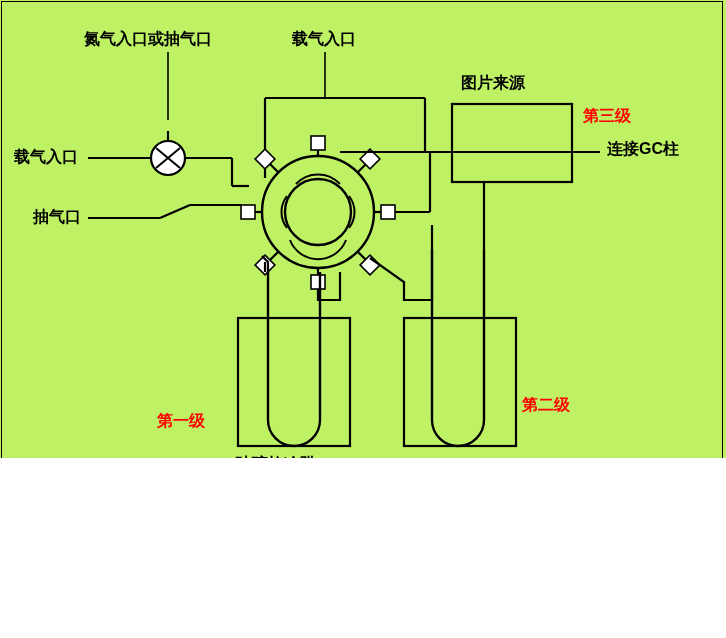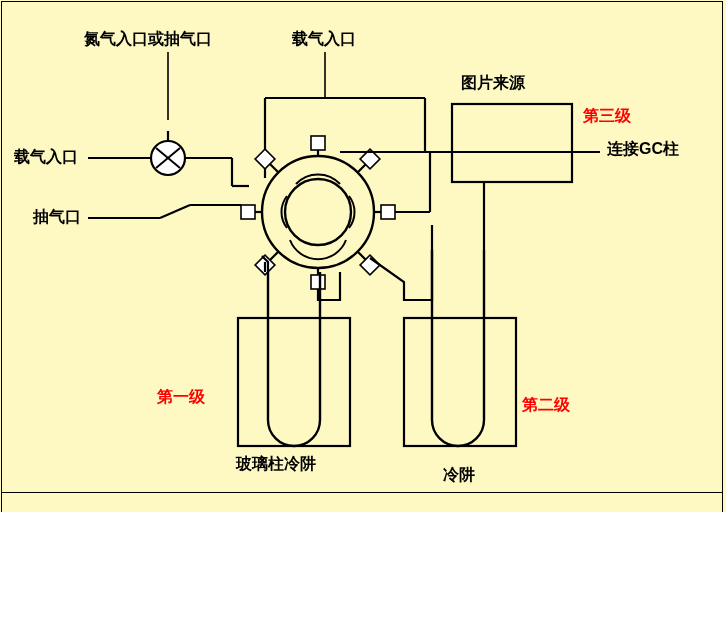--- a/index.html
+++ b/index.html
@@ -6,22 +6,22 @@
     margin: 0;
     padding: 0;
     background: #ffffff;
   }
   body {
     font-family: "Liberation Sans", sans-serif;
   }
   #page {
     position: relative;
     width: 726px;
-    height: 512px;
-    background: #fef9c3;
+    height: 458px;
+    background: #bef264;
     overflow: hidden;
   }
   .frame {
     position: absolute;
     left: 1px;
     top: 1px;
     width: 722px;
     height: 634px;
     border: 1px solid #000;
     box-sizing: border-box;
@@ -171,19 +171,19 @@
     </g>
   </svg>
 
   <div class="label" style="left:84px; top:30px;">氮气入口或抽气口</div>
   <div class="label" style="left:292px; top:30px;">载气入口</div>
   <div class="label" style="left:461px; top:74px;">图片来源</div>
   <div class="label red" style="left:583px; top:74px;margin-top:33px;">第三级</div>
   <div class="label" style="left:607px; top:140px;">连接GC柱</div>
   <div class="label" style="left:14px; top:148px;">载气入口</div>
   <div class="label" style="left:33px; top:208px;">抽气口</div>
-  <div class="label red" style="left:157px; top:388px;">第一级</div>
+  <div class="label red" style="left:157px; top:412px;">第一级</div>
   <div class="label red" style="left:522px; top:396px;font-family:Liberation Serif, serif;">第二级</div>
   <div class="label" style="left:236px; top:455px;">玻璃柱冷阱</div>
   <div class="label" style="left:443px; top:466px;">冷阱</div>
 
   <div class="hrule"></div>
 </div>
 
 </body></html>

